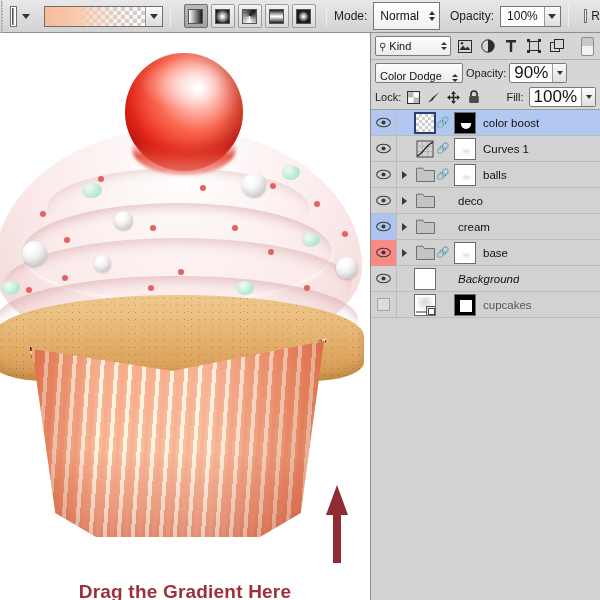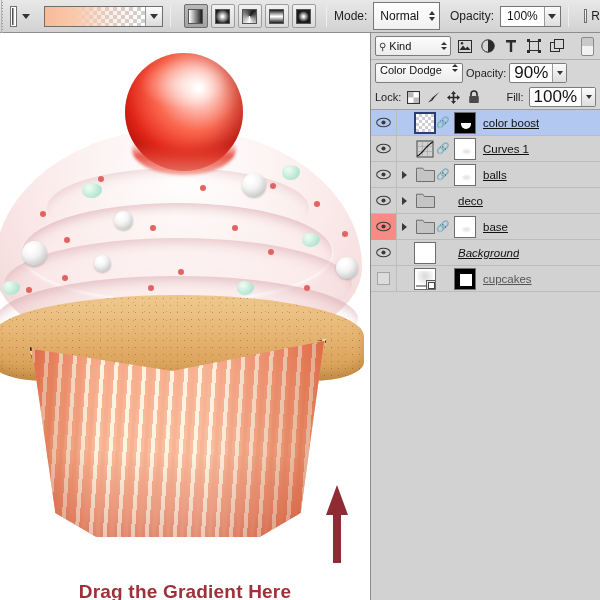--- a/index.html
+++ b/index.html
@@ -284,21 +284,21 @@
     background: linear-gradient(to bottom, #c9c9c9 0 50%, #f2f2f2 50% 100%);
     cursor: pointer;
   }
 
   .blend-row {
     display: flex; align-items: center; height: 25px; padding: 0 4px; gap: 3px;
     background: #d6d6d6;
   }
   .blend-select {
     width: 88px; height: 20px; border: 1px solid #7c7c7c; border-radius: 2px;
-    background: linear-gradient(#fdfdfd,#ececec); display: flex; align-items: flex-start;
+    background: linear-gradient(#fdfdfd,#ececec); display: flex; align-items: flex-end;
     padding: 0 4px; cursor: pointer;
   }
   .blend-select .txt { font-size: 11px; color: #111; }
   .blend-select .st { margin-left: auto; display: flex; flex-direction: column; gap: 2px; }
   .blend-select .st .up { width:0;height:0;border-left:3px solid transparent;border-right:3px solid transparent;border-bottom:3.5px solid #333; }
   .blend-select .st .dn { width:0;height:0;border-left:3px solid transparent;border-right:3px solid transparent;border-top:3.5px solid #333; }
   .plbl { font-size: 11px; color: #1c1c1c; white-space: nowrap; }
   .pnum {
     height: 20px; border: 1px solid #7c7c7c; background: #fff; border-radius: 2px;
     display: flex; align-items: center;
@@ -376,21 +376,21 @@
 
   .link-ic {
     width: 11px; flex: 0 0 11px; margin: 0 2px;
     display: flex; align-items: center; justify-content: center;
     font-size: 11px; color: #2a2a2a; cursor: pointer;
   }
   .spacer-link { width: 11px; flex: 0 0 11px; margin: 0 2px; }
 
   .layer-name {
     font-size: 11.5px; color: #111; margin-left: 7px; white-space: nowrap;
-    overflow: hidden; text-overflow: ellipsis; text-decoration: underline;
+    overflow: hidden; text-overflow: ellipsis;
   }
   .layer-name.italic { font-style: italic; }
   .layer-name.dim { color: #555; }
 </style>
 </head>
 <body>
 
 <div id="app">
 
   <div class="options-bar">
@@ -693,20 +693,38 @@
           </div>
           <div class="thumb thumb-folder">
             <svg width="19" height="15" viewBox="0 0 19 15">
               <path d="M0.5 3.5 V14.5 H18.5 V3.5 H8.5 L6.8 1.2 H0.5 Z" fill="#c4c4c4" stroke="#6f6f6f"></path>
             </svg>
           </div>
           <div class="spacer-link"></div>
           <div class="layer-name">deco</div>
         </div>
         <div class="layer-row">
+          <div class="eye-cell lbl-blue">
+            <svg class="eye" viewBox="0 0 16 11">
+              <ellipse cx="8" cy="5.5" rx="7.3" ry="4.6" fill="none" stroke="#3a3a3a" stroke-width="1.1"></ellipse>
+              <circle cx="8" cy="5.5" r="2.2" fill="#3a3a3a"></circle>
+            </svg>
+          </div>
+          <div class="disc-cell">
+            <div class="disc"></div>
+          </div>
+          <div class="thumb thumb-folder">
+            <svg width="19" height="15" viewBox="0 0 19 15">
+              <path d="M0.5 3.5 V14.5 H18.5 V3.5 H8.5 L6.8 1.2 H0.5 Z" fill="#c4c4c4" stroke="#6f6f6f"></path>
+            </svg>
+          </div>
+          <div class="spacer-link"></div>
+          <div class="layer-name">cream</div>
+        </div>
+        <div class="layer-row">
           <div class="eye-cell lbl-red">
             <svg class="eye" viewBox="0 0 16 11">
               <ellipse cx="8" cy="5.5" rx="7.3" ry="4.6" fill="none" stroke="#3a3a3a" stroke-width="1.1"></ellipse>
               <circle cx="8" cy="5.5" r="2.2" fill="#3a3a3a"></circle>
             </svg>
           </div>
           <div class="disc-cell">
             <div class="disc"></div>
           </div>
           <div class="thumb thumb-folder">

